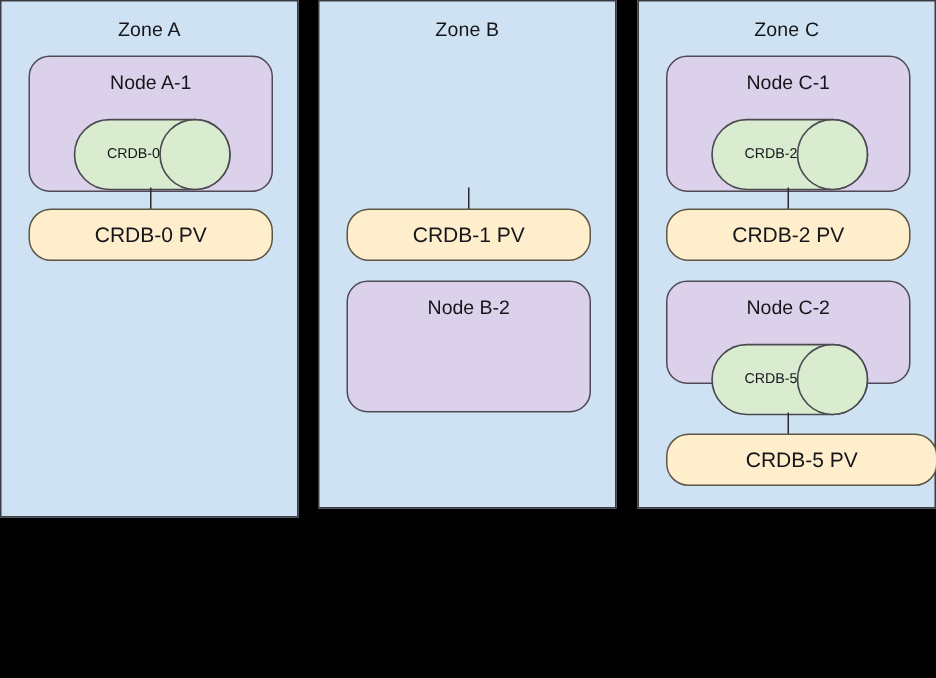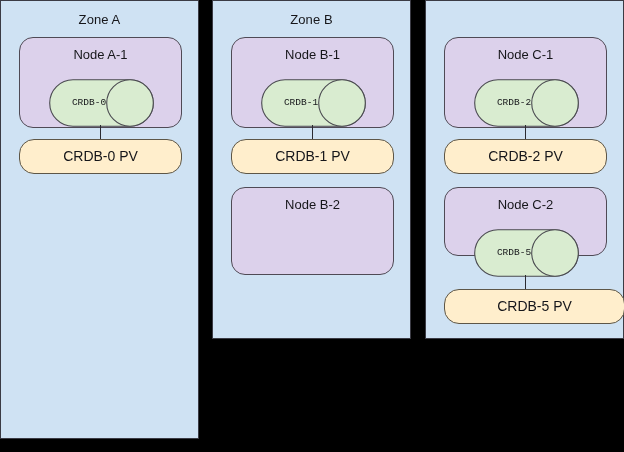--- a/index.html
+++ b/index.html
@@ -82,34 +82,33 @@
     top: 0;
     bottom: 0;
     left: 0;
     display: flex;
     align-items: center;
     justify-content: center;
     font-size: 9.5px;
     line-height: 12px;
     color: #16161a;
     pointer-events: none;
-    font-family: Liberation Mono, monospace;
   }
   .connector {
     position: absolute;
     width: 1px;
     background: #2b2b31;
   }
 </style>
 </head>
 <body>
 
 <div id="canvas">
 
-  <div class="zone" style="left:0px; top:0px; width:199px; height:439px;">
+  <div class="zone" style="left:0px; top:0px; width:199px; height:345px;">
     <div class="zone-title" style="top:11px;">Zone A</div>
 
     <div class="node" style="left:18px; top:36px; width:163px; height:91px;">
       <div class="node-title">Node A-1</div>
 
       <div class="cyl" style="left:29px; top:41px; width:105px; height:48px;">
         <svg width="105" height="48" viewBox="0 0 105 48" aria-hidden="true">
           <path d="M24,0.7 L81,0.7 A23.3,23.3 0 0 1 81,47.3 L24,47.3 A23.3,23.3 0 0 1 24,0.7 Z" fill="#d9ecd0" stroke="#4a4a50" stroke-width="1.1"></path>
           <ellipse cx="81" cy="24" rx="23.3" ry="23.3" fill="#d9ecd0" stroke="#4a4a50" stroke-width="1.1"></ellipse>
         </svg>
@@ -120,44 +119,34 @@
     <div class="connector" style="left:99px; top:124px; height:16px;"></div>
 
     <div class="pv" style="left:18px; top:138px; width:163px; height:35px;">
       <span class="pv-label">CRDB-0 PV</span>
     </div>
   </div>
 
   <div class="zone" style="left:212px; top:0px; width:199px; height:339px;">
     <div class="zone-title" style="top:11px;">Zone B</div>
 
-    <div class="node" style="left:18px; top:36px; width:163px; height:91px;">
-      <div class="node-title">Node B-1</div>
-
-      <div class="cyl" style="left:29px; top:41px; width:105px; height:48px;">
-        <svg width="105" height="48" viewBox="0 0 105 48" aria-hidden="true">
-          <path d="M24,0.7 L81,0.7 A23.3,23.3 0 0 1 81,47.3 L24,47.3 A23.3,23.3 0 0 1 24,0.7 Z" fill="#d9ecd0" stroke="#4a4a50" stroke-width="1.1"></path>
-          <ellipse cx="81" cy="24" rx="23.3" ry="23.3" fill="#d9ecd0" stroke="#4a4a50" stroke-width="1.1"></ellipse>
-        </svg>
-        <div class="cyl-label" style="width:80px;">CRDB-1</div>
-      </div>
-    </div>
 
     <div class="connector" style="left:99px; top:124px; height:16px;"></div>
 
     <div class="pv" style="left:18px; top:138px; width:163px; height:35px;">
       <span class="pv-label">CRDB-1 PV</span>
     </div>
 
     <div class="node" style="left:18px; top:186px; width:163px; height:88px;padding-left:20px;">
       <div class="node-title">Node B-2</div>
     </div>
   </div>
 
   <div class="zone" style="left:425px; top:0px; width:199px; height:339px;">
+    <div class="zone-title" style="top:11px;">Zone C</div>
 
     <div class="node" style="left:18px; top:36px; width:163px; height:91px;">
       <div class="node-title">Node C-1</div>
 
       <div class="cyl" style="left:29px; top:41px; width:105px; height:48px;">
         <svg width="105" height="48" viewBox="0 0 105 48" aria-hidden="true">
           <path d="M24,0.7 L81,0.7 A23.3,23.3 0 0 1 81,47.3 L24,47.3 A23.3,23.3 0 0 1 24,0.7 Z" fill="#d9ecd0" stroke="#4a4a50" stroke-width="1.1"></path>
           <ellipse cx="81" cy="24" rx="23.3" ry="23.3" fill="#d9ecd0" stroke="#4a4a50" stroke-width="1.1"></ellipse>
         </svg>
         <div class="cyl-label" style="width:80px;">CRDB-2</div>

